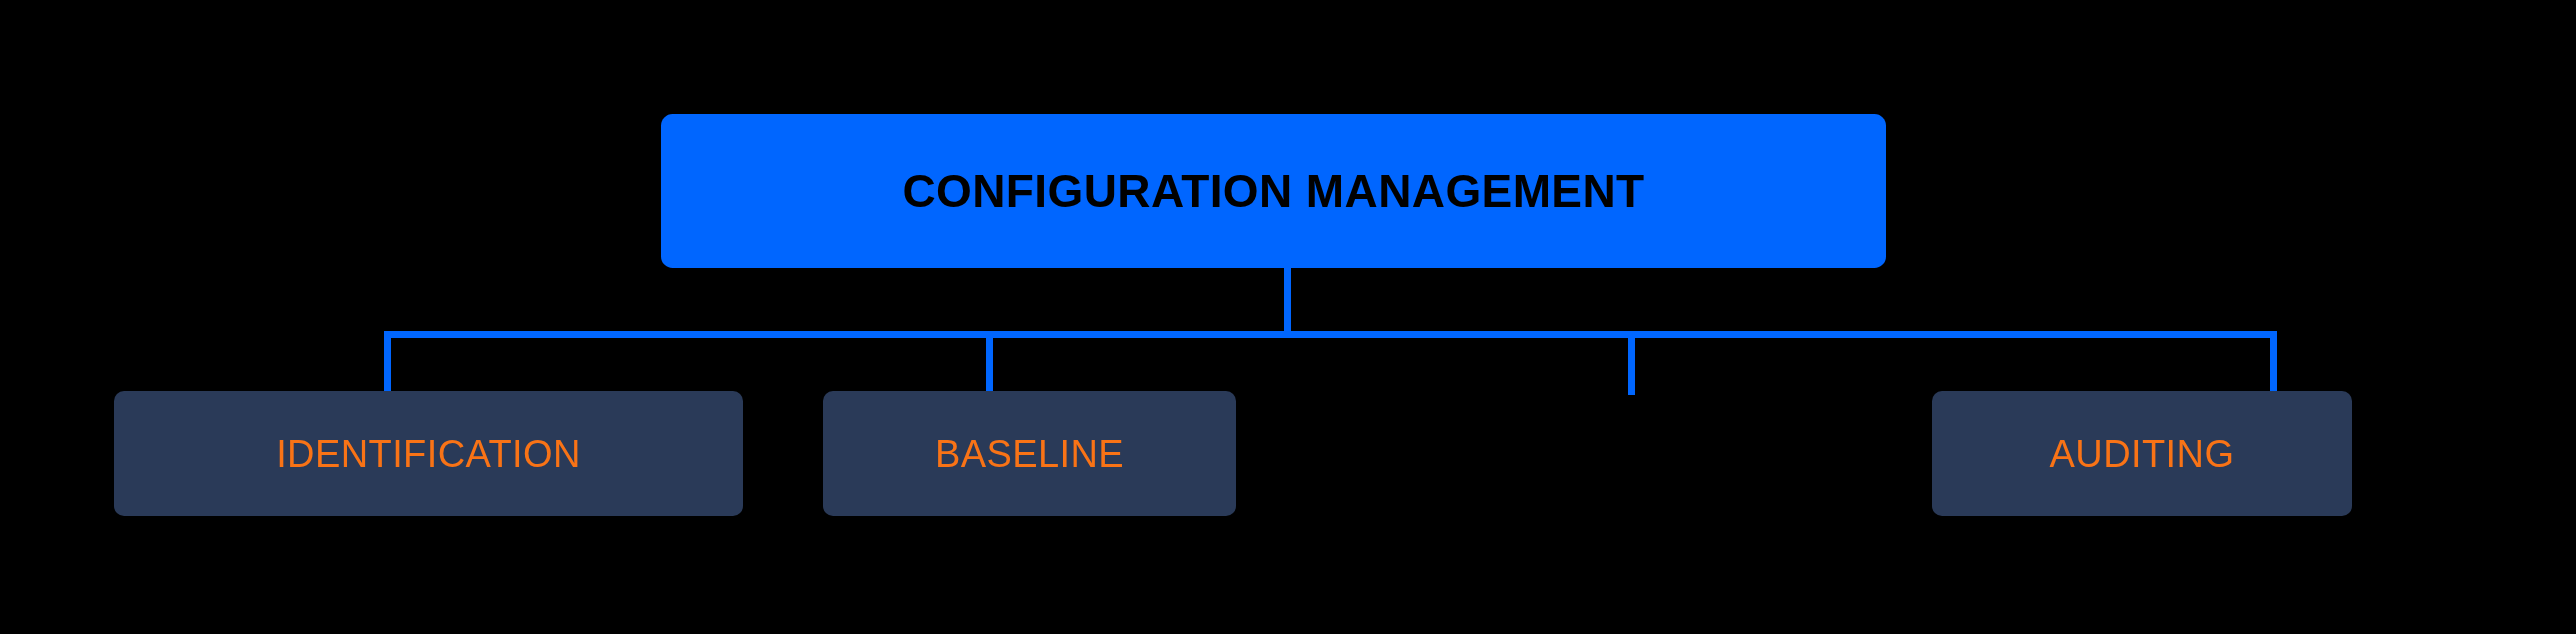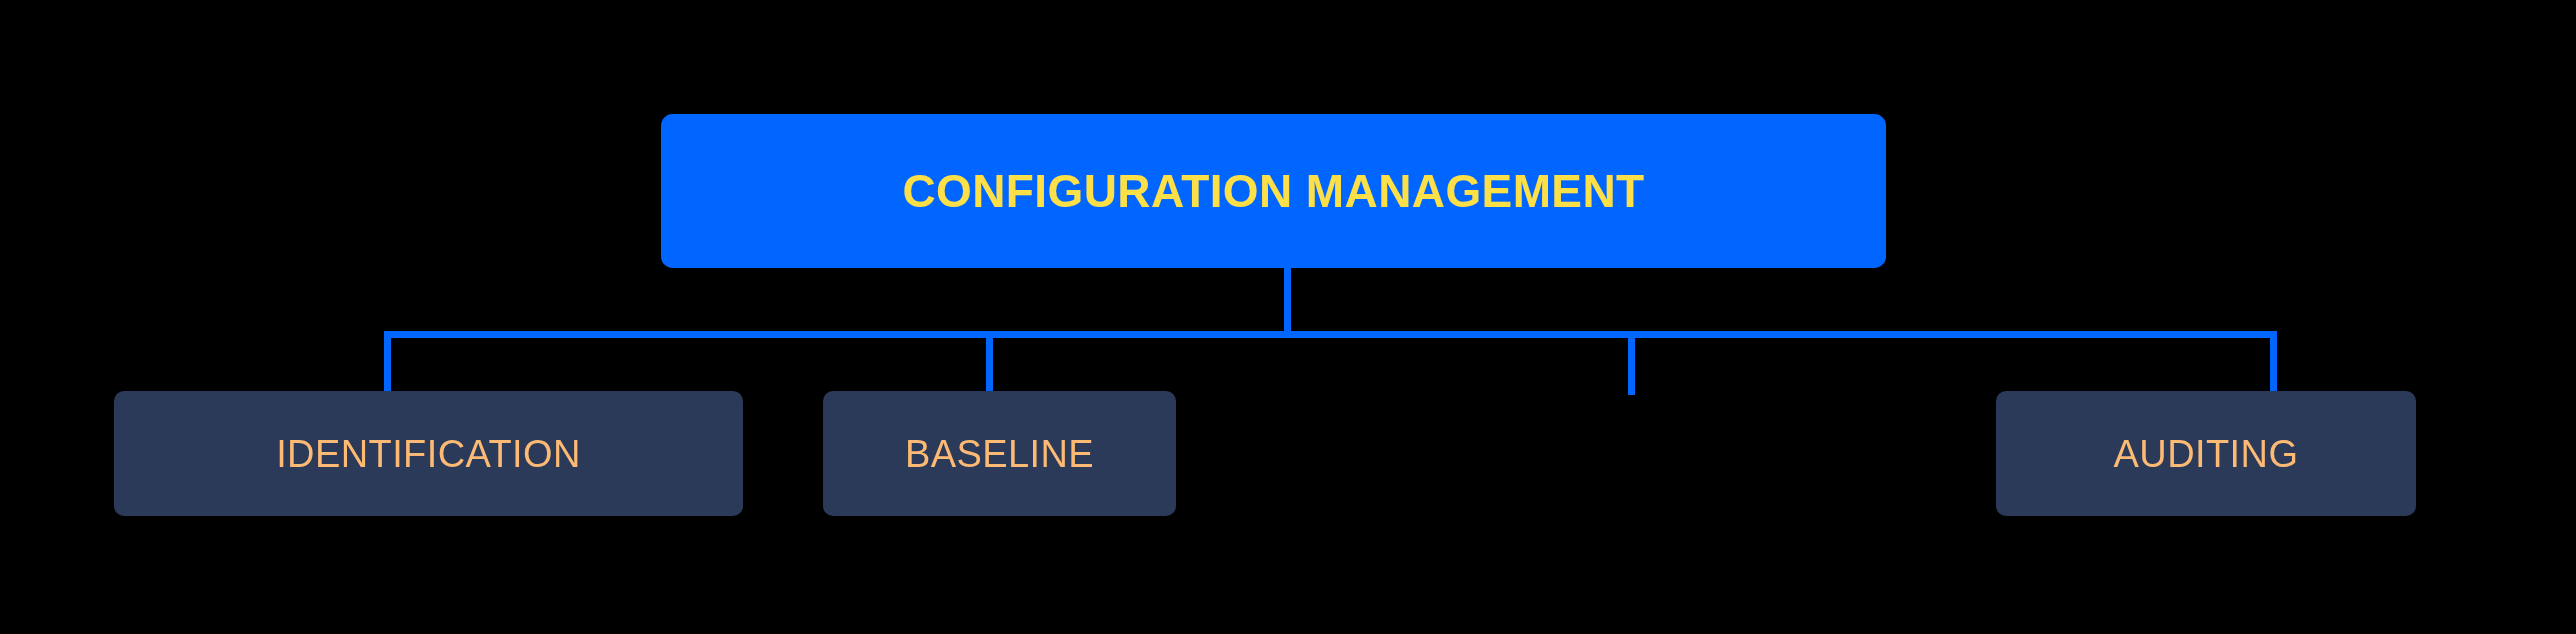--- a/index.html
+++ b/index.html
@@ -29,21 +29,21 @@
     width: 1225px;
     height: 154px;
     background: #0066FF;
     border-radius: 11.6px;
     display: flex;
     align-items: center;
     justify-content: center;
     box-sizing: border-box;
   }
   .root-node-label {
-    color: #fde047;
+    color: #000000;
     font-size: 46px;
     font-weight: 700;
     letter-spacing: 0.4px;
     line-height: 1;
     white-space: nowrap;
     text-align: center;
   }
 
   
   .connector {
@@ -78,32 +78,32 @@
     top: 391px;
     height: 125px;
     background: #2A3A58;
     border-radius: 10px;
     display: flex;
     align-items: center;
     justify-content: center;
     box-sizing: border-box;
   }
   .child-node-label {
-    color: #fdba74;
+    color: #f97316;
     font-size: 38px;
     font-weight: 500;
     letter-spacing: 0.4px;
     line-height: 1;
     white-space: nowrap;
     text-align: center;
   }
   .child-node-1 { left: 114px;  width: 629px; }
-  .child-node-2 { left: 823px; width: 353px; }
+  .child-node-2 { left: 823px; width: 413px; }
   .child-node-3 { left: 1287px; width: 690px; }
-  .child-node-4 { left: 1996px; width: 420px; }
+  .child-node-4 { left: 1932px; width: 420px; }
 </style>
 </head>
 <body>
 
 <div id="diagram-canvas">
 
   <div class="root-node">
     <span class="root-node-label">CONFIGURATION MANAGEMENT</span>
   </div>
 

